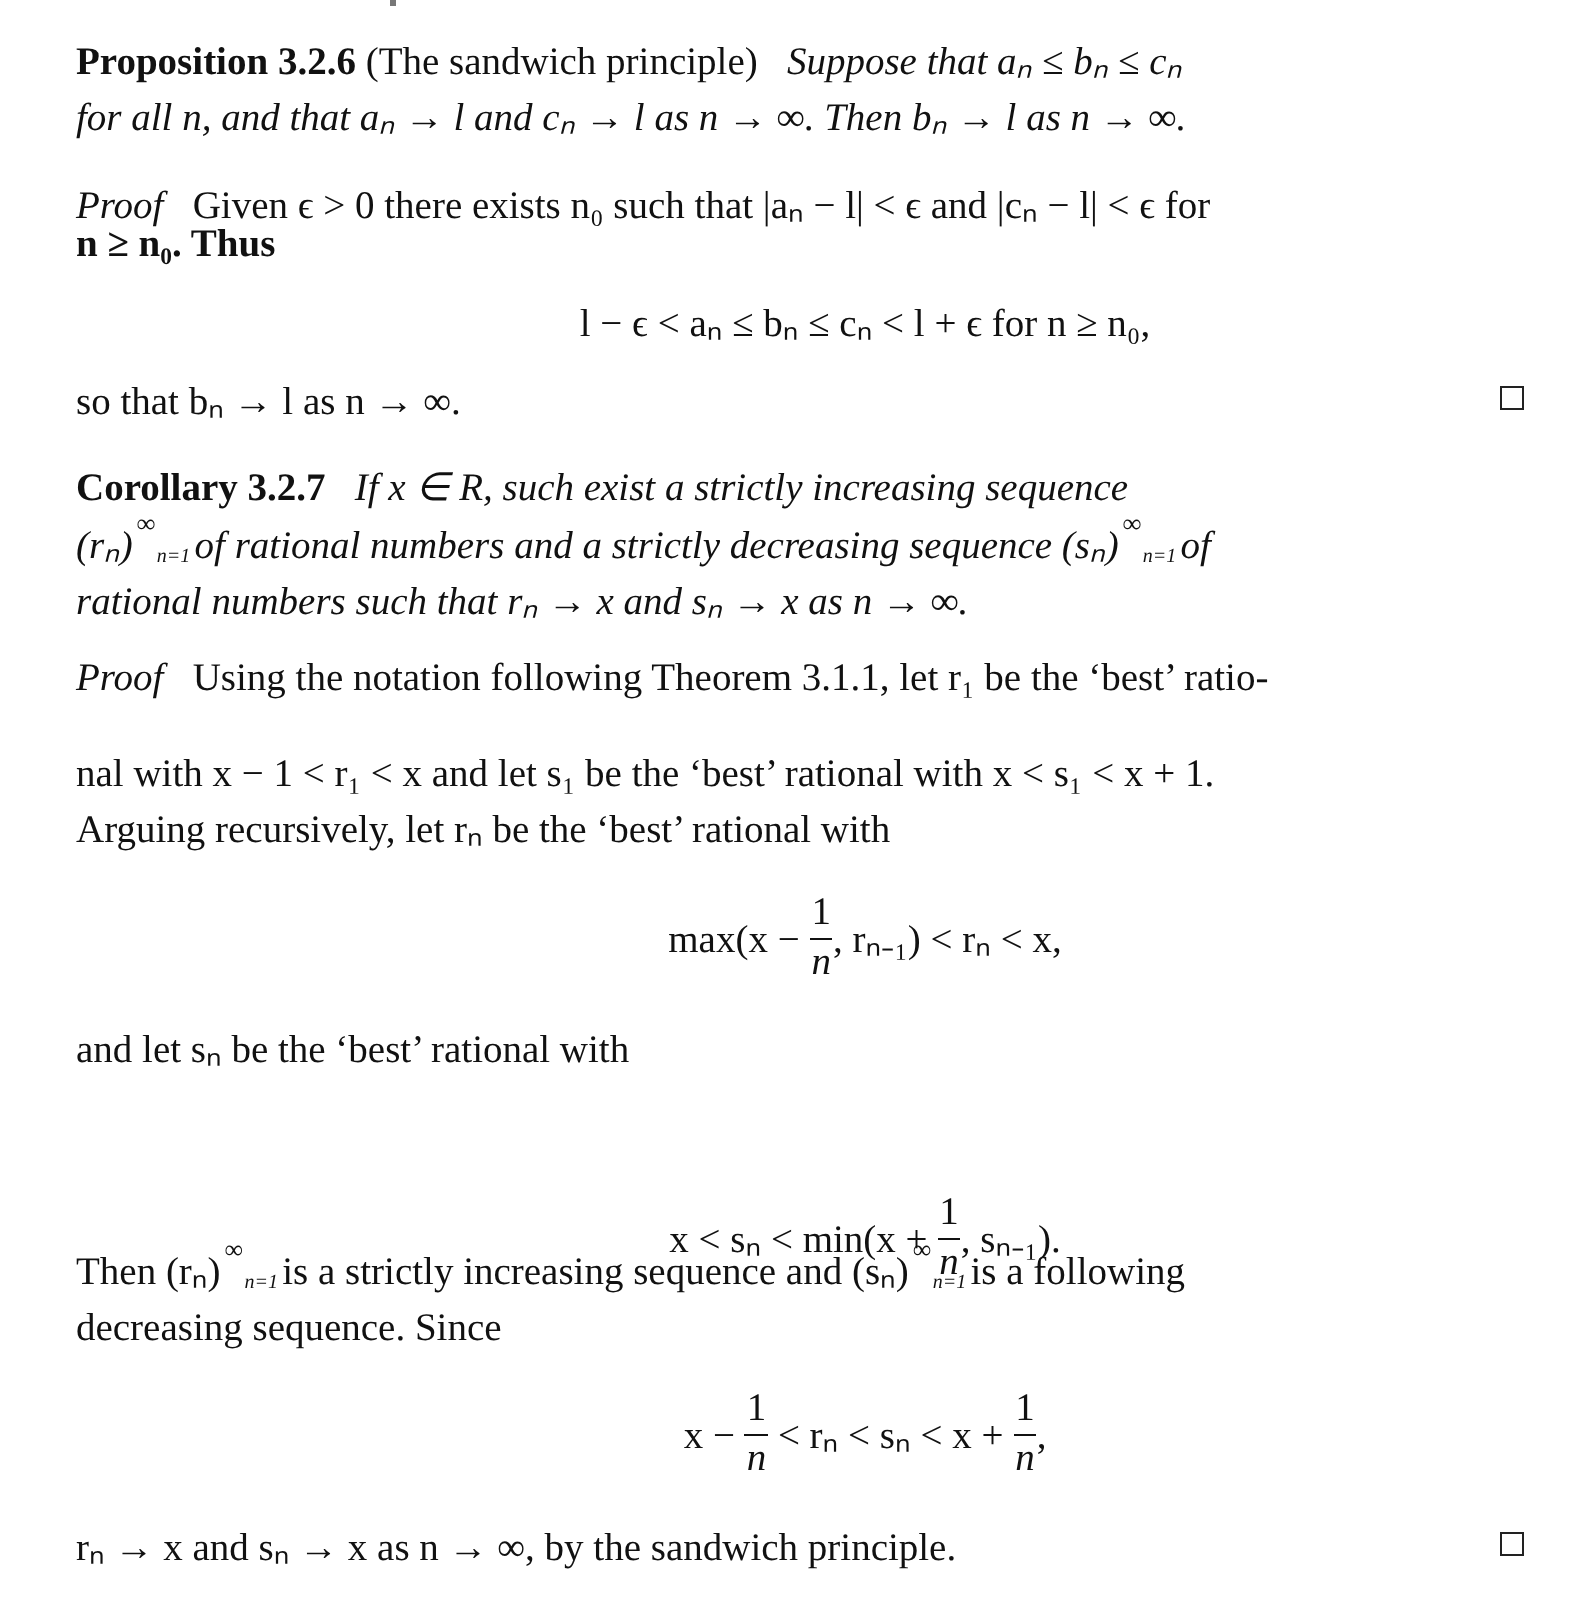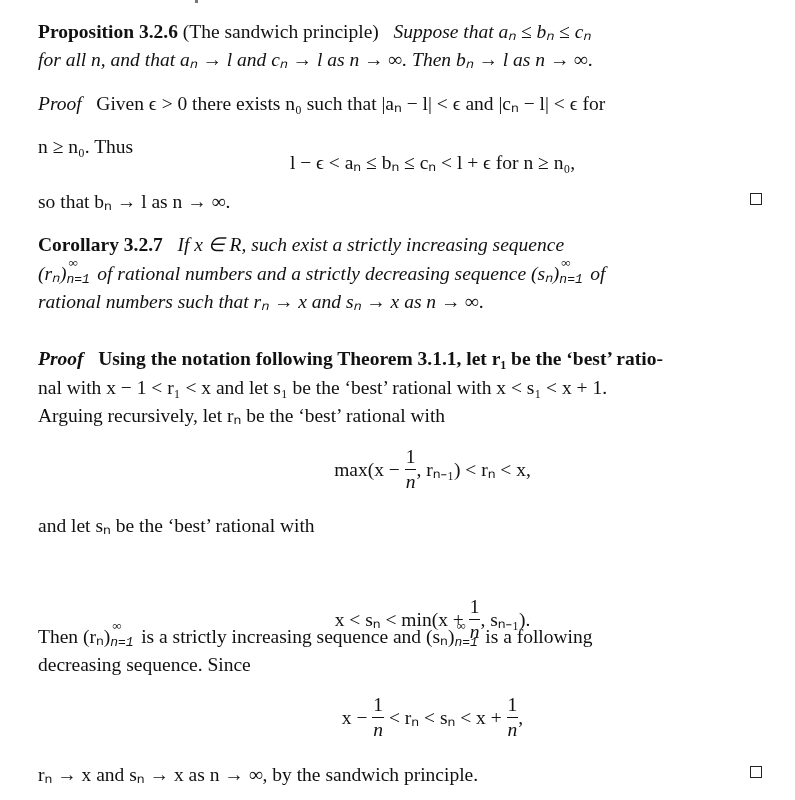--- a/index.html
+++ b/index.html
@@ -6,21 +6,21 @@
   body { width: 795px; height: 800px; overflow: hidden; position: relative;
          font-family: "DejaVu Serif", "Liberation Serif", serif; color: #111; }
   .page { position: absolute; left: 0; top: 0; width: 795px; height: 572px; }
   .line { position: absolute; left: 38px; width: 726px; font-size: 19.5px; line-height: 24px;
           white-space: nowrap; font-family: "Liberation Serif", serif; }
   .center { left: 0; width: 795px; text-align: center; padding-left: 35px; }
   b, .bold { font-weight: bold; }
   i, .it { font-style: italic; }
   .ss { display: inline-block; position: relative; width: 26px; height: 18px; vertical-align: -2px; }
   .ss .sp { position: absolute; left: 2px; top: -8px; font-size: 13px; line-height: 13px; }
-  .ss .sb { position: absolute; left: 0; top: 9px; font-size: 13px; line-height: 13px; font-style: italic; font-family: Liberation Mono, monospace; }
+  .ss .sb { position: absolute; left: 12px; top: 9px; font-size: 10px; line-height: 13px; font-style: italic; }
   .qed { position: absolute; width: 12px; height: 12px; border: 1.3px solid #222; box-sizing: border-box; }
   .frac { display: inline-block; vertical-align: middle; text-align: center; position: relative; top: -2px; }
   .frac .num { display: block; line-height: 22px; padding: 0 1px; }
   .frac .bar { display: block; border-top: 1.2px solid #111; margin: 1px 0; }
   .frac .den { display: block; line-height: 22px; font-style: italic; }
   .mark { position: absolute; left: 195px; top: 0; width: 3px; height: 3px; background: #777; }
 </style>
 </head>
 <body>
 
@@ -31,37 +31,37 @@
     <span class="bold">Proposition 3.2.6</span>
     <span>(The sandwich principle)</span>&nbsp;&nbsp;
     <span class="it">Suppose that aₙ ≤ bₙ ≤ cₙ</span>
   </div>
   <div class="line it" style="top:48px;">for all n, and that aₙ → l and cₙ → l as n → ∞. Then bₙ → l as n → ∞.</div>
 
   <div class="line" style="top:92px;">
     <span class="it">Proof</span>&nbsp;&nbsp;
     <span>Given ϵ &gt; 0 there exists n₀ such that |aₙ − l| &lt; ϵ and |cₙ − l| &lt; ϵ for</span>
   </div>
-  <div class="line" style="top:135px;">n ≥ n₀. Thus</div>
+  <div class="line" style="top:111px;font-weight:bold;">n ≥ n₀. Thus</div>
   <div class="line center" style="top:151px;">l − ϵ &lt; aₙ ≤ bₙ ≤ cₙ &lt; l + ϵ for n ≥ n₀,</div>
   <div class="line" style="top:190px;">so that bₙ → l as n → ∞.</div>
   <div class="qed" style="left:750px; top:193px;"></div>
 
   <div class="line" style="top:233px;">
     <span class="bold">Corollary 3.2.7</span>&nbsp;&nbsp;
     <span class="it">If x ∈ R, such exist a strictly increasing sequence</span>
   </div>
   <div class="line it" style="top:262px;">
     <span>(rₙ)</span><span class="ss"><span class="sp">∞</span><span class="sb">n=1</span></span>
     <span>of rational numbers and a strictly decreasing sequence (sₙ)</span><span class="ss"><span class="sp">∞</span><span class="sb">n=1</span></span>
     <span>of</span>
   </div>
   <div class="line it" style="top:290px;">rational numbers such that rₙ → x and sₙ → x as n → ∞.</div>
 
-  <div class="line" style="top:347px;font-weight:bold;">
+  <div class="line" style="top:328px;">
     <span class="it">Proof</span>&nbsp;&nbsp;
     <span>Using the notation following Theorem 3.1.1, let r₁ be the ‘best’ ratio-</span>
   </div>
   <div class="line" style="top:376px;">nal with x − 1 &lt; r₁ &lt; x and let s₁ be the ‘best’ rational with x &lt; s₁ &lt; x + 1.</div>
   <div class="line" style="top:404px;">Arguing recursively, let rₙ be the ‘best’ rational with</div>
 
   <div class="line center" style="top:448px;">
     <span>max(x −</span>
     <span class="frac"><span class="num">1</span><span class="bar"></span><span class="den">n</span></span><span>, rₙ₋₁) &lt; rₙ &lt; x,</span>
   </div>

